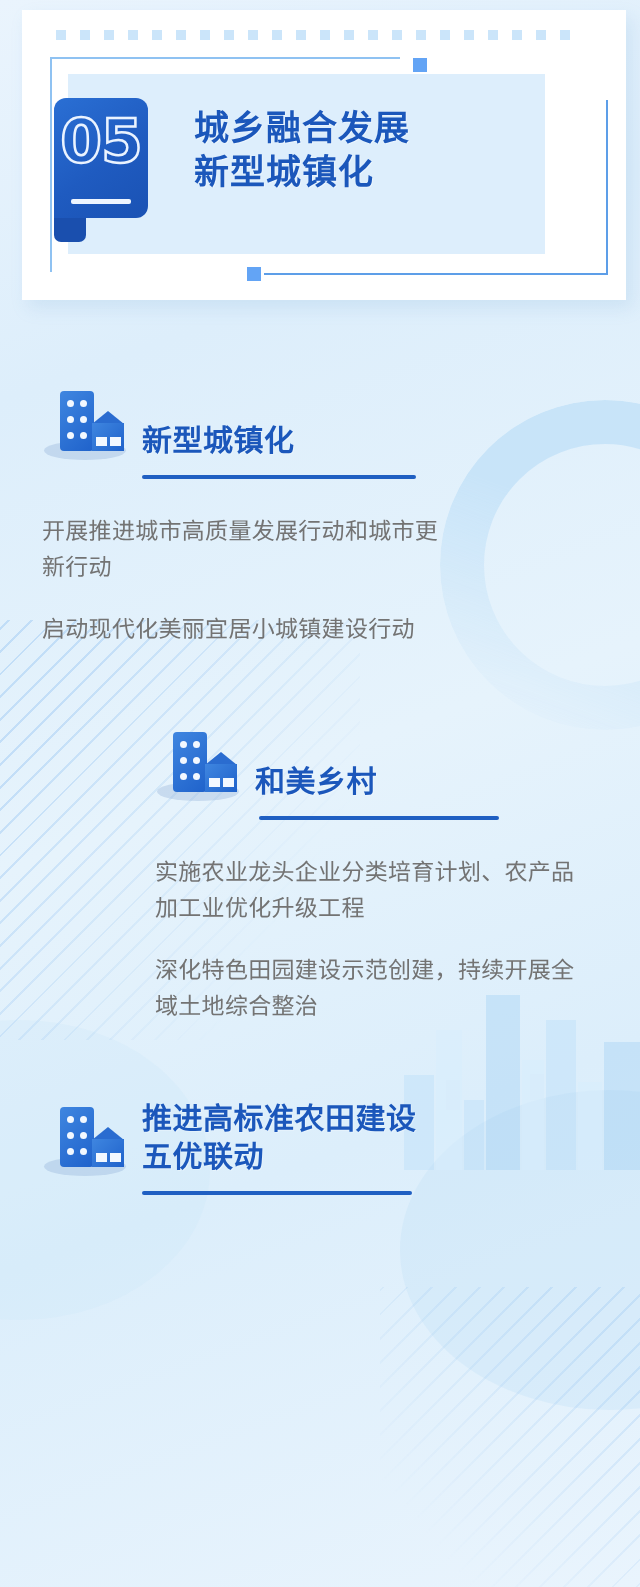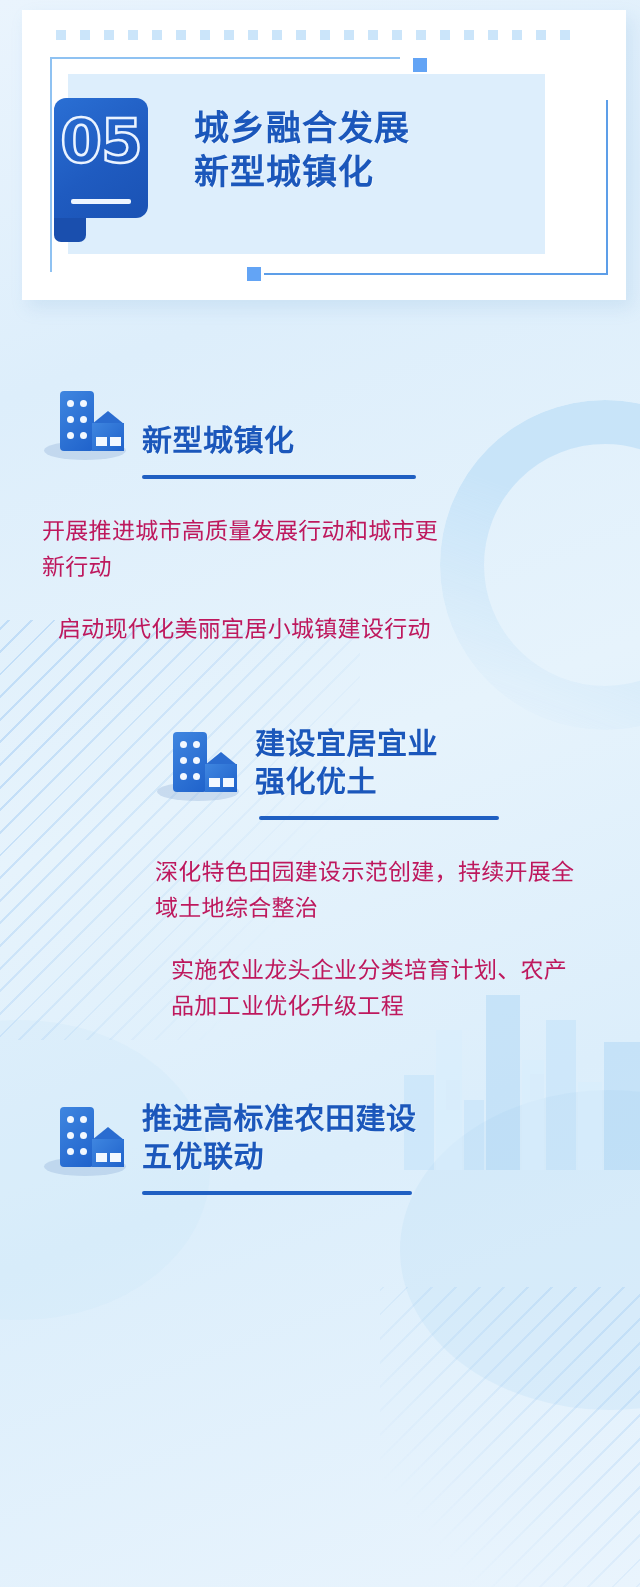--- a/index.html
+++ b/index.html
@@ -216,24 +216,24 @@
     text-shadow:1px 1px 0 rgba(255,255,255,.3);
     padding-bottom:2px;
   }
   .sec-title span { display:block; }
 
   .sec-rule { height:4px; background:#1f5fc2; border-radius:2px; margin-top:13px; }
 
   .sec-body { margin-top:34px; }
   .sec-body p {
     font-size:23px; line-height:36px;
-    color:#be185d; letter-spacing:.3px;
+    color:#737373; letter-spacing:.3px;
     margin-bottom:26px;
   }
-  .sec-body p:last-child { margin-bottom:0;margin-left:16px; }
+  .sec-body p:last-child { margin-bottom:0; }
 </style>
 </head>
 <body>
 
 <div class="bg-layer">
   <div class="bg-arc-2"></div>
   <div class="bg-arc"></div>
   <div class="bg-ring"></div>
   <div class="bg-hatch"></div>
   <div class="bg-hatch-2"></div>
@@ -340,28 +340,27 @@
             <b style="left:20px;top:25px;"></b>
           <b style="left:7px;top:41px;"></b>
             <b style="left:20px;top:41px;"></b>
         </div>
         <div class="roof"></div>
         <div class="house"></div>
         <span class="win" style="left:54px;"></span>
         <span class="win" style="left:68px;"></span>
       </div>
       <div class="sec-title">
-        <span>建设宜居宜业</span>
-        <span>强化优土</span>
+        <span>和美乡村</span>
       </div>
     </div>
     <div class="sec-rule" style="margin-left:104px;width:240px;"></div>
     <div class="sec-body" style="width:430px;">
+      <p>实施农业龙头企业分类培育计划、农产品加工业优化升级工程</p>
       <p>深化特色田园建设示范创建，持续开展全域土地综合整治</p>
-      <p>实施农业龙头企业分类培育计划、农产品加工业优化升级工程</p>
     </div>
   </div>
 
   <div class="section flush" style="margin-top:74px;">
     <div class="sec-head">
       <div class="ico">
         <div class="shadow"></div>
         <div class="tower">
           <b style="left:7px;top:9px;"></b>
             <b style="left:20px;top:9px;"></b>

